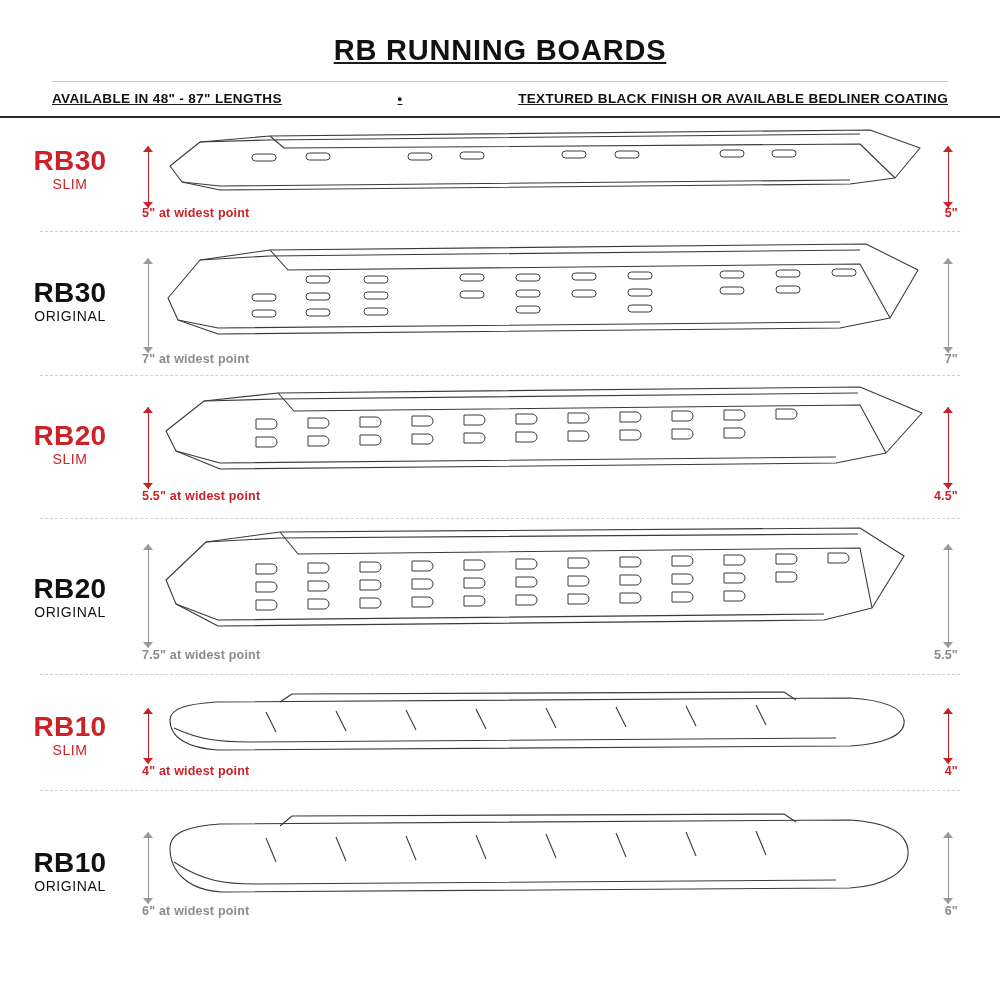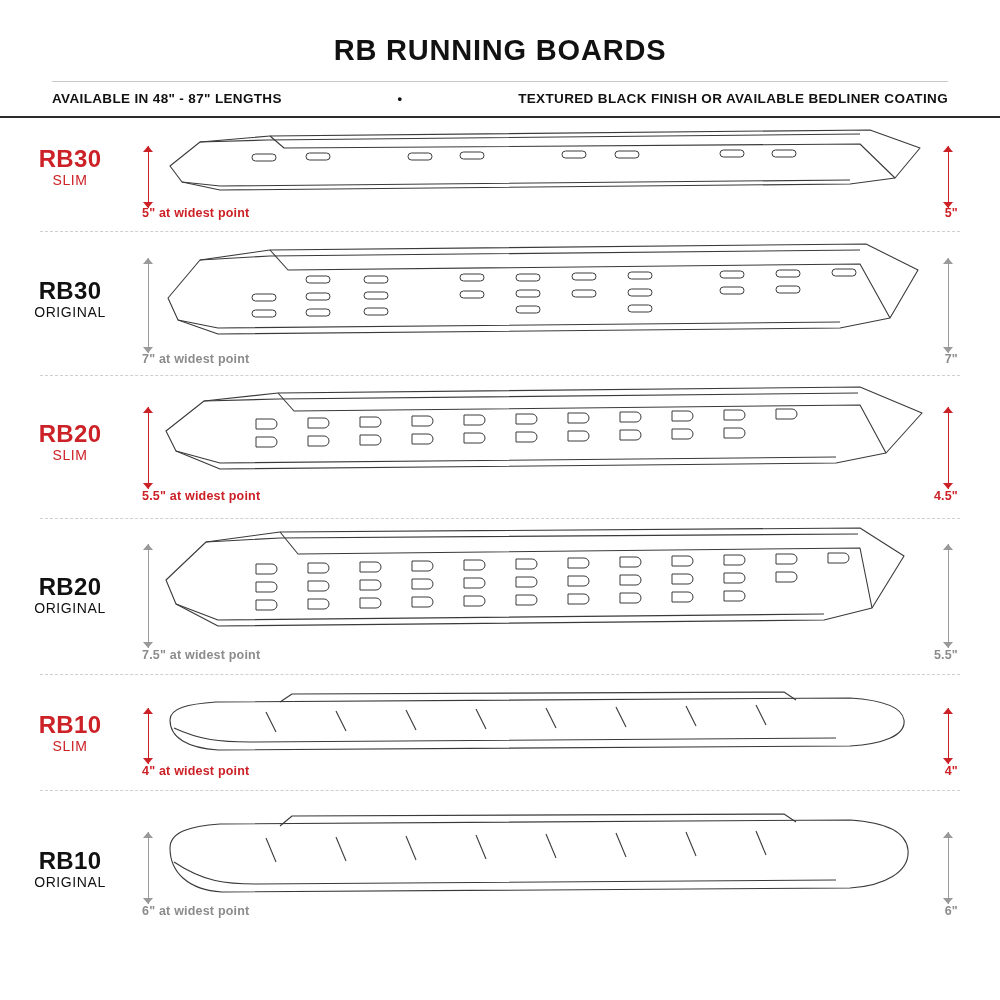--- a/index.html
+++ b/index.html
@@ -15,20 +15,21 @@
     color: #1a1a1a;
     position: relative;
     overflow: hidden;
   }
 
   .page {
     width: 1000px;
     height: 1000px;
     position: relative;
     padding: 0;
+    text-decoration: underline;
   }
 
   
   .header {
     padding-top: 34px;
   }
   .main-title {
     text-align: center;
     font-size: 29px;
     font-weight: bold;
@@ -80,21 +81,21 @@
 
   
   .row-label {
     position: absolute;
     left: 0;
     width: 140px;
     text-align: center;
     top: 28px;
   }
   .row-label .model {
-    font-size: 24px;
+    font-size: 28px;
     font-weight: bold;
     letter-spacing: 0.3px;
     line-height: 1.05;
   }
   .row-label .variant {
     font-size: 14px;
     letter-spacing: 0.6px;
     line-height: 1.4;
   }
   .row-label.slim .model { color: #cc2127; }

